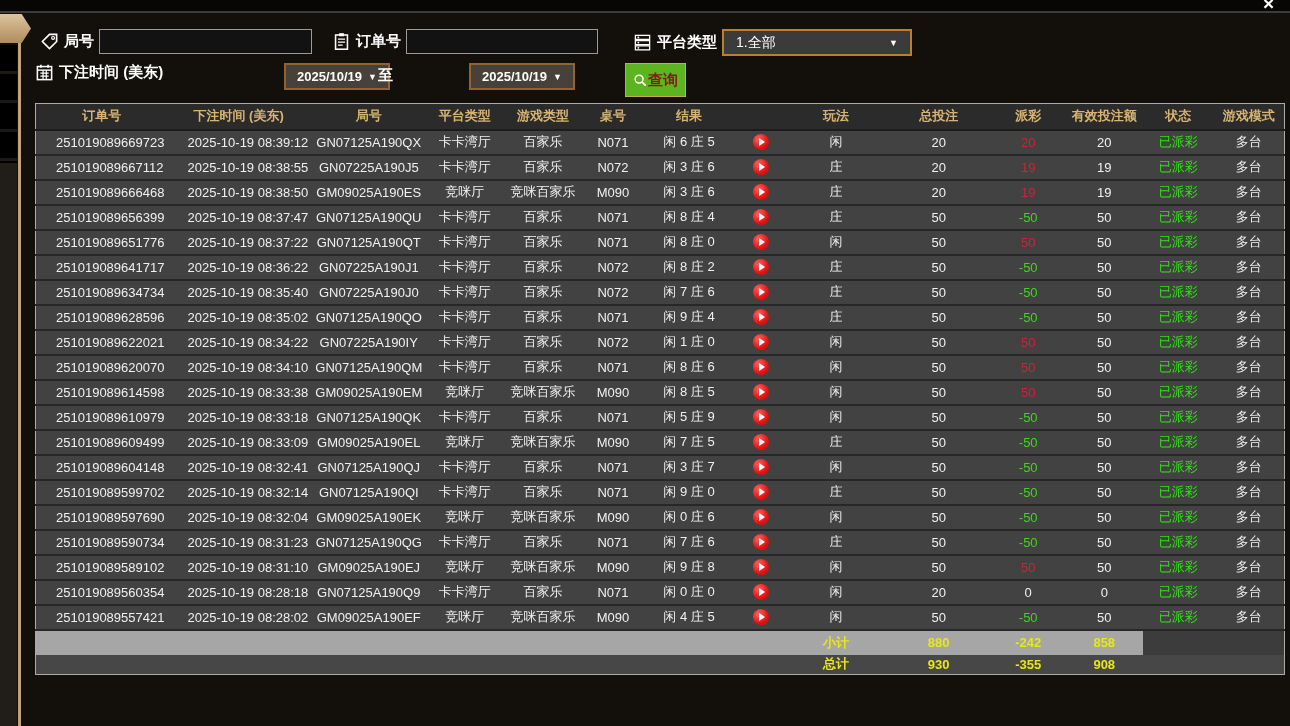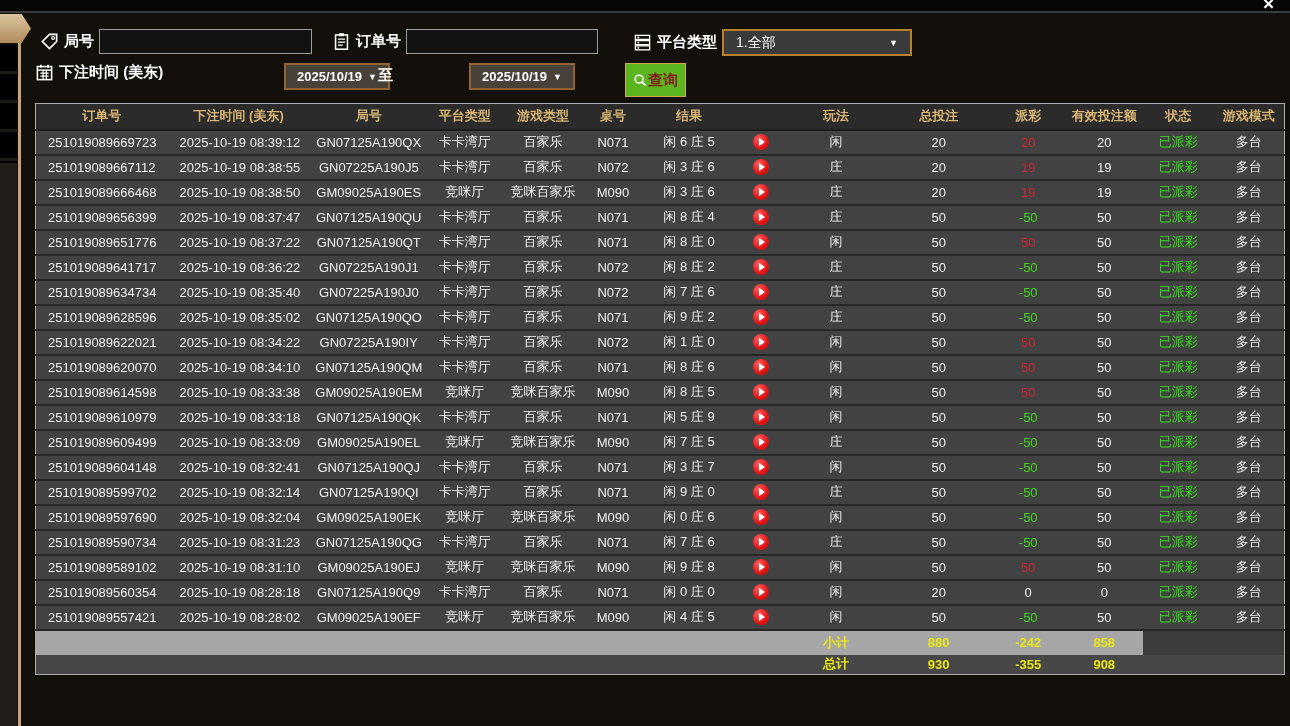--- a/index.html
+++ b/index.html
@@ -42,21 +42,21 @@
     font-weight:bold; font-size:15px; cursor:pointer; }
 
   
   table.records { position:absolute; left:35px; top:103px; width:1250px;
     border-collapse:collapse; table-layout:fixed; background:#424242;
     border:1px solid #ababab; z-index:1; }
   .records th { background:#2b2b2b; color:#d8b472; font-size:13px; font-weight:bold;
     height:26px; border-bottom:2px solid #1c1c1c; white-space:nowrap; overflow:hidden; }
   .records td { color:#f0f0f0; font-size:13px; text-align:center; height:25px;
     border-bottom:2px solid #272727; white-space:nowrap; overflow:hidden; }
-  .records td.left { text-align:left; padding-left:12px; }
+  .records td.left { text-align:left; padding-left:20px; }
   .records td.pos  { color:#cc2436; }
   .records td.neg  { color:#3fd61c; }
   .records td.status { color:#35df1b; }
   .play-btn { display:inline-block; width:16px; height:16px; border-radius:50%;
     background:radial-gradient(circle at 35% 30%,#ff6060,#dd0f0f 65%);
     position:relative; vertical-align:middle; cursor:pointer; }
   .play-tri { position:absolute; left:6px; top:4px; width:0; height:0;
     border-left:6px solid #fff; border-top:4px solid transparent; border-bottom:4px solid transparent; }
   tr.subtotal td { background:#a6a6a6; border-bottom:none; height:25px; }
   tr.subtotal td.darkcell { background:#3c3c3c; }
@@ -296,21 +296,21 @@
         <td class="status">已派彩</td>
         <td>多台</td>
       </tr>
       <tr>
         <td class="left">251019089628596</td>
         <td class="left">2025-10-19 08:35:02</td>
         <td>GN07125A190QO</td>
         <td>卡卡湾厅</td>
         <td>百家乐</td>
         <td>N071</td>
-        <td>闲 9 庄 2</td>
+        <td>闲 9 庄 4</td>
         <td><span class="play-btn"><span class="play-tri"></span></span></td>
         <td>庄</td>
         <td>50</td>
         <td class="neg">-50</td>
         <td>50</td>
         <td class="status">已派彩</td>
         <td>多台</td>
       </tr>
       <tr>
         <td class="left">251019089622021</td>

